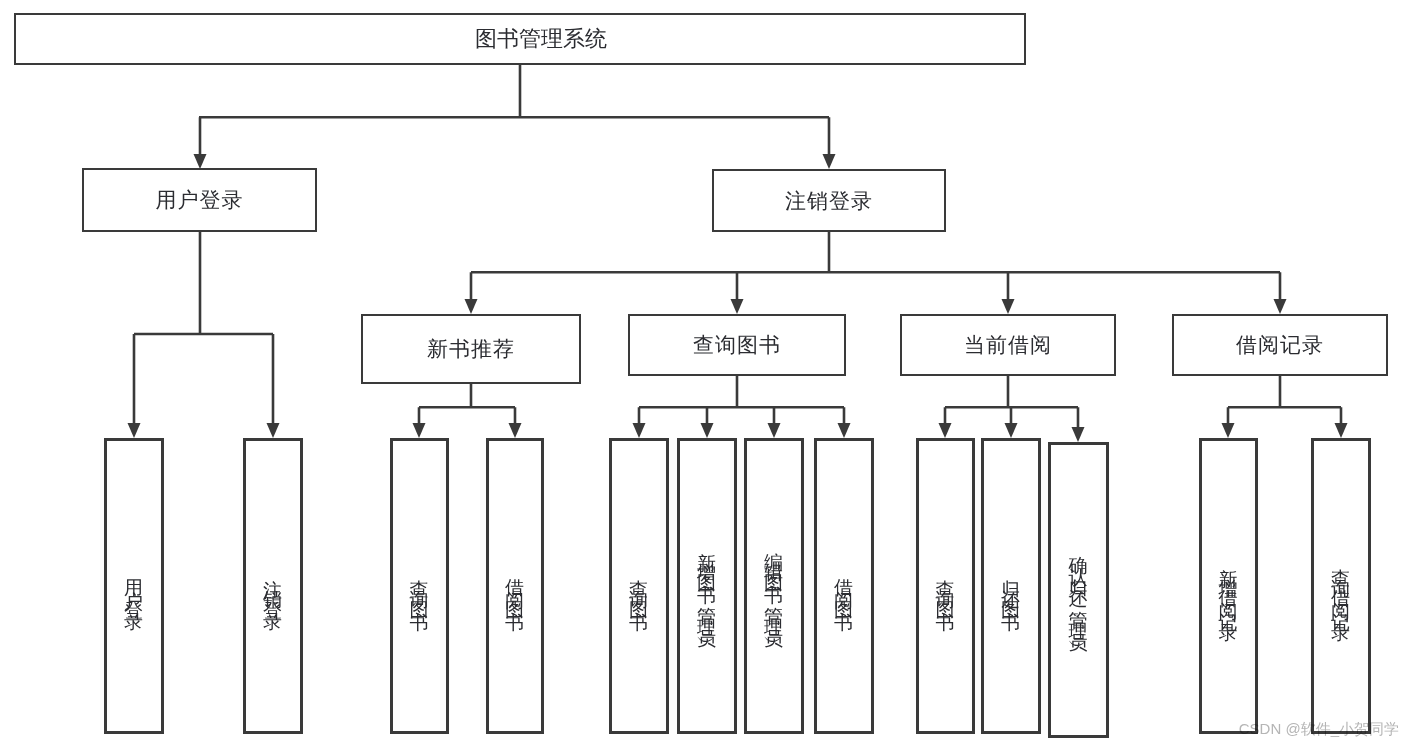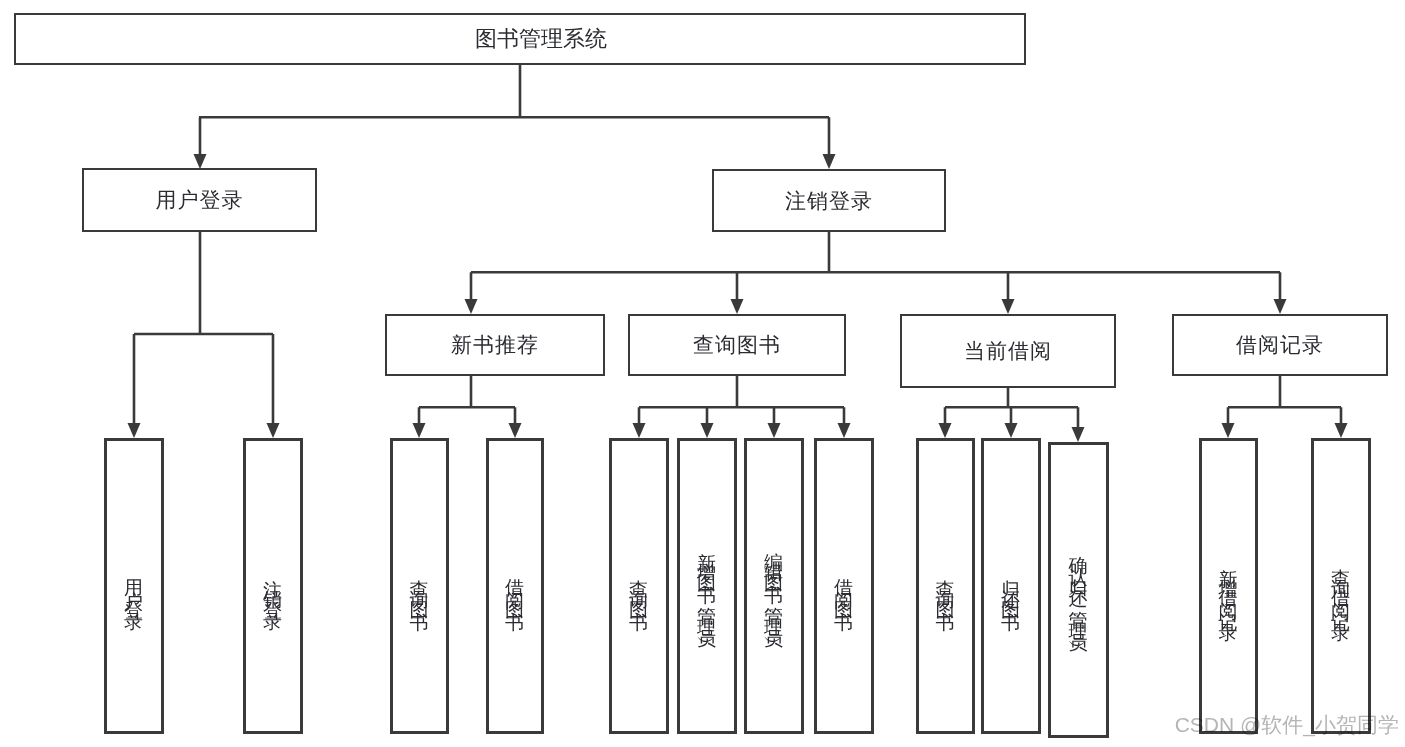--- a/index.html
+++ b/index.html
@@ -36,21 +36,21 @@
     writing-mode:vertical-rl;
     text-orientation:mixed;
     font-size:19px;
     line-height:1;
     letter-spacing:11px;
     white-space:nowrap;
   }
   .watermark{
     position:absolute;z-index:3;
     right:6px;bottom:8px;
-    font-size:21px;
+    font-size:15px;
     color:var(--watermark-text);
     mix-blend-mode:multiply;
     white-space:nowrap;
   }
 </style>
 </head>
 <body>
 
 <div class="canvas">
 
@@ -94,27 +94,27 @@
     <span>图书管理系统</span>
   </div>
 
   <div class="nbox hnode" style="left:82px;top:168px;width:235px;height:64px;">
     <span>用户登录</span>
   </div>
   <div class="nbox hnode" style="left:712px;top:169px;width:234px;height:63px;">
     <span>注销登录</span>
   </div>
 
-  <div class="nbox hnode" style="left:361px;top:314px;width:220px;height:62px;margin-left:24px;">
+  <div class="nbox hnode" style="left:361px;top:314px;width:220px;height:70px;">
     <span>新书推荐</span>
   </div>
   <div class="nbox hnode" style="left:628px;top:314px;width:218px;height:62px;">
     <span>查询图书</span>
   </div>
-  <div class="nbox hnode" style="left:900px;top:314px;width:216px;height:74px;">
+  <div class="nbox hnode" style="left:900px;top:314px;width:216px;height:62px;">
     <span>当前借阅</span>
   </div>
   <div class="nbox hnode" style="left:1172px;top:314px;width:216px;height:62px;">
     <span>借阅记录</span>
   </div>
 
   <div class="nbox leaf" style="left:104px;top:438px;width:60px;height:296px;">
     <span class="vtext">用户登录</span>
   </div>
   <div class="nbox leaf" style="left:243px;top:438px;width:60px;height:296px;">

